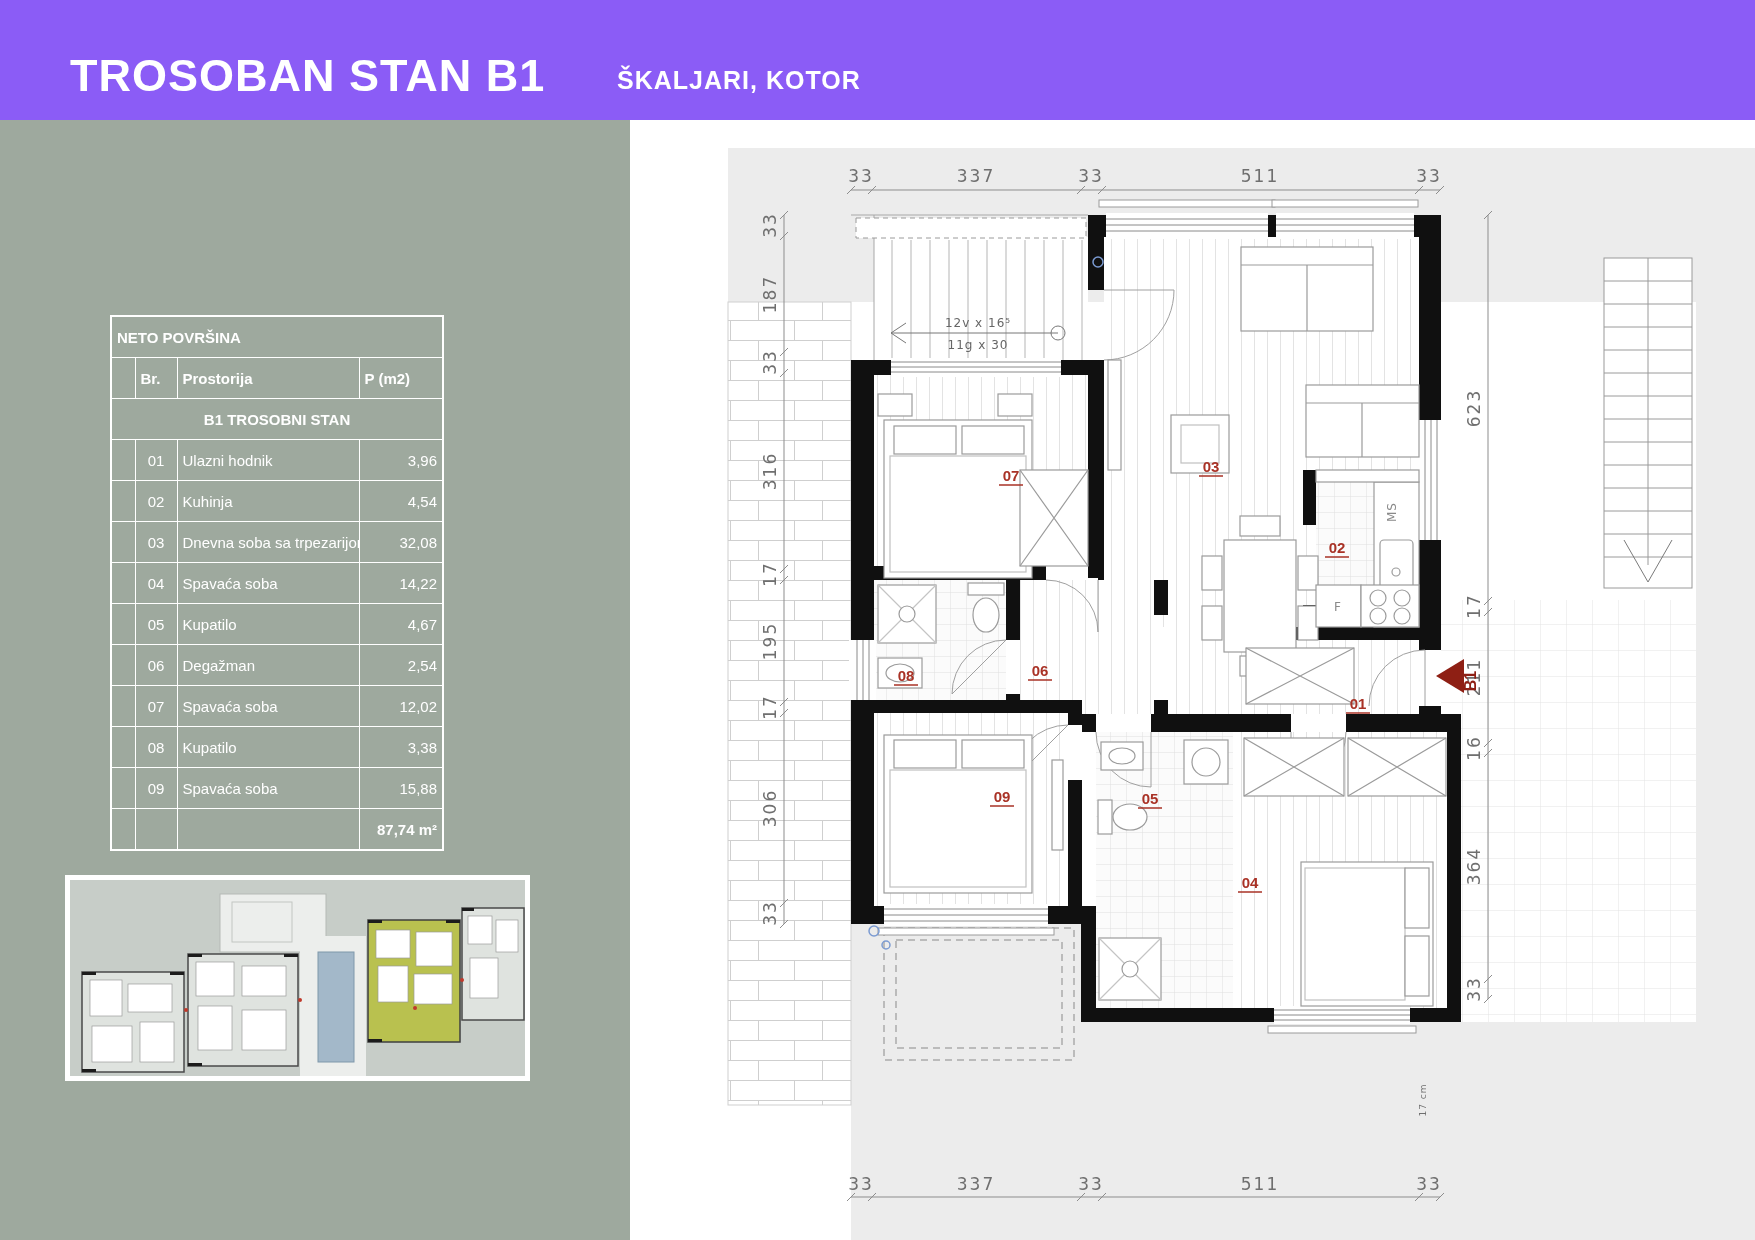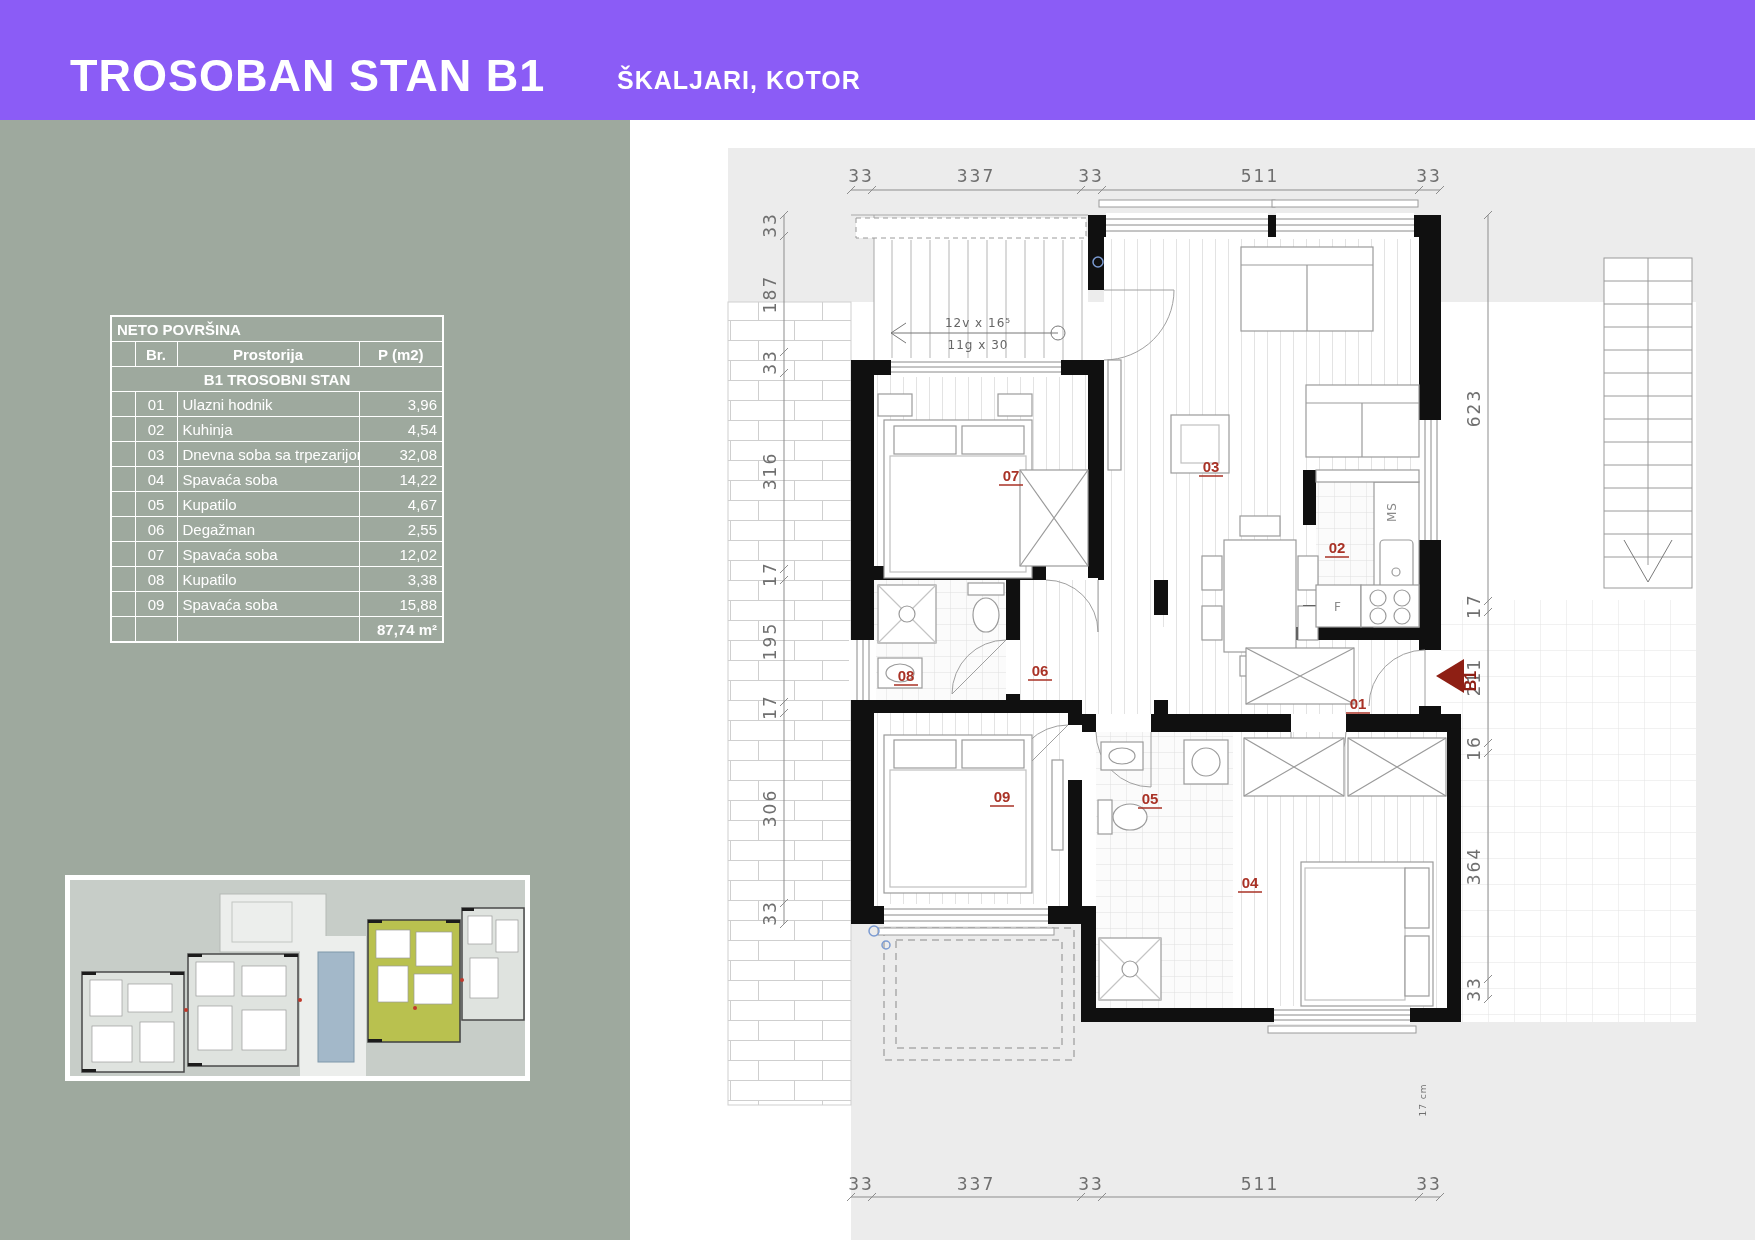--- a/index.html
+++ b/index.html
@@ -9,24 +9,24 @@
   .header{position:absolute;left:0;top:0;width:1755px;height:120px;background:#8b5cf6;}
   .header .title{position:absolute;left:70px;top:50px;color:#ffffff;font-size:45px;
        font-weight:bold;letter-spacing:1px;white-space:nowrap;}
   .header .subtitle{position:absolute;left:617px;top:66px;color:#ffffff;font-size:25px;
        font-weight:bold;letter-spacing:1px;white-space:nowrap;}
   
   .panel{position:absolute;left:0;top:120px;width:630px;height:1120px;background:#9ea99e;}
   
   .area-table{position:absolute;left:110px;top:195px;width:332px;border-collapse:collapse;
        color:#ffffff;font-size:15px;table-layout:fixed;border:2px solid #ffffff;}
-  .area-table td{border:1px solid #ffffff;padding:2px 5px;height:20px;overflow:hidden;
+  .area-table td{border:1px solid #ffffff;padding:10px 5px;height:20px;overflow:hidden;
        white-space:nowrap;}
   .area-table .t-title td{font-weight:bold;font-size:15px;}
-  .area-table .t-head td{font-weight:bold;text-align:center;}
+  .area-table .t-head td{font-weight:bold;}
   .area-table .t-section td{font-weight:bold;text-align:center;}
   .c-br{text-align:center;}
   .c-room{text-align:left;}
   .c-area{text-align:right;}
   .t-total .c-area{font-weight:bold;}
   
   .minimap{position:absolute;left:65px;top:755px;width:455px;height:196px;
        border:5px solid #ffffff;background:#c7cdc8;}
   
   .plan-wrap{position:absolute;left:636px;top:120px;width:1125px;height:1120px;background:#ffffff;}
@@ -94,21 +94,21 @@
     <tr class="t-row">
           <td></td>
           <td class="c-br">05</td>
           <td class="c-room">Kupatilo</td>
           <td class="c-area">4,67</td>
         </tr>
     <tr class="t-row">
           <td></td>
           <td class="c-br">06</td>
           <td class="c-room">Degažman</td>
-          <td class="c-area">2,55</td>
+          <td class="c-area">2,54</td>
         </tr>
     <tr class="t-row">
           <td></td>
           <td class="c-br">07</td>
           <td class="c-room">Spavaća soba</td>
           <td class="c-area">12,02</td>
         </tr>
     <tr class="t-row">
           <td></td>
           <td class="c-br">08</td>

